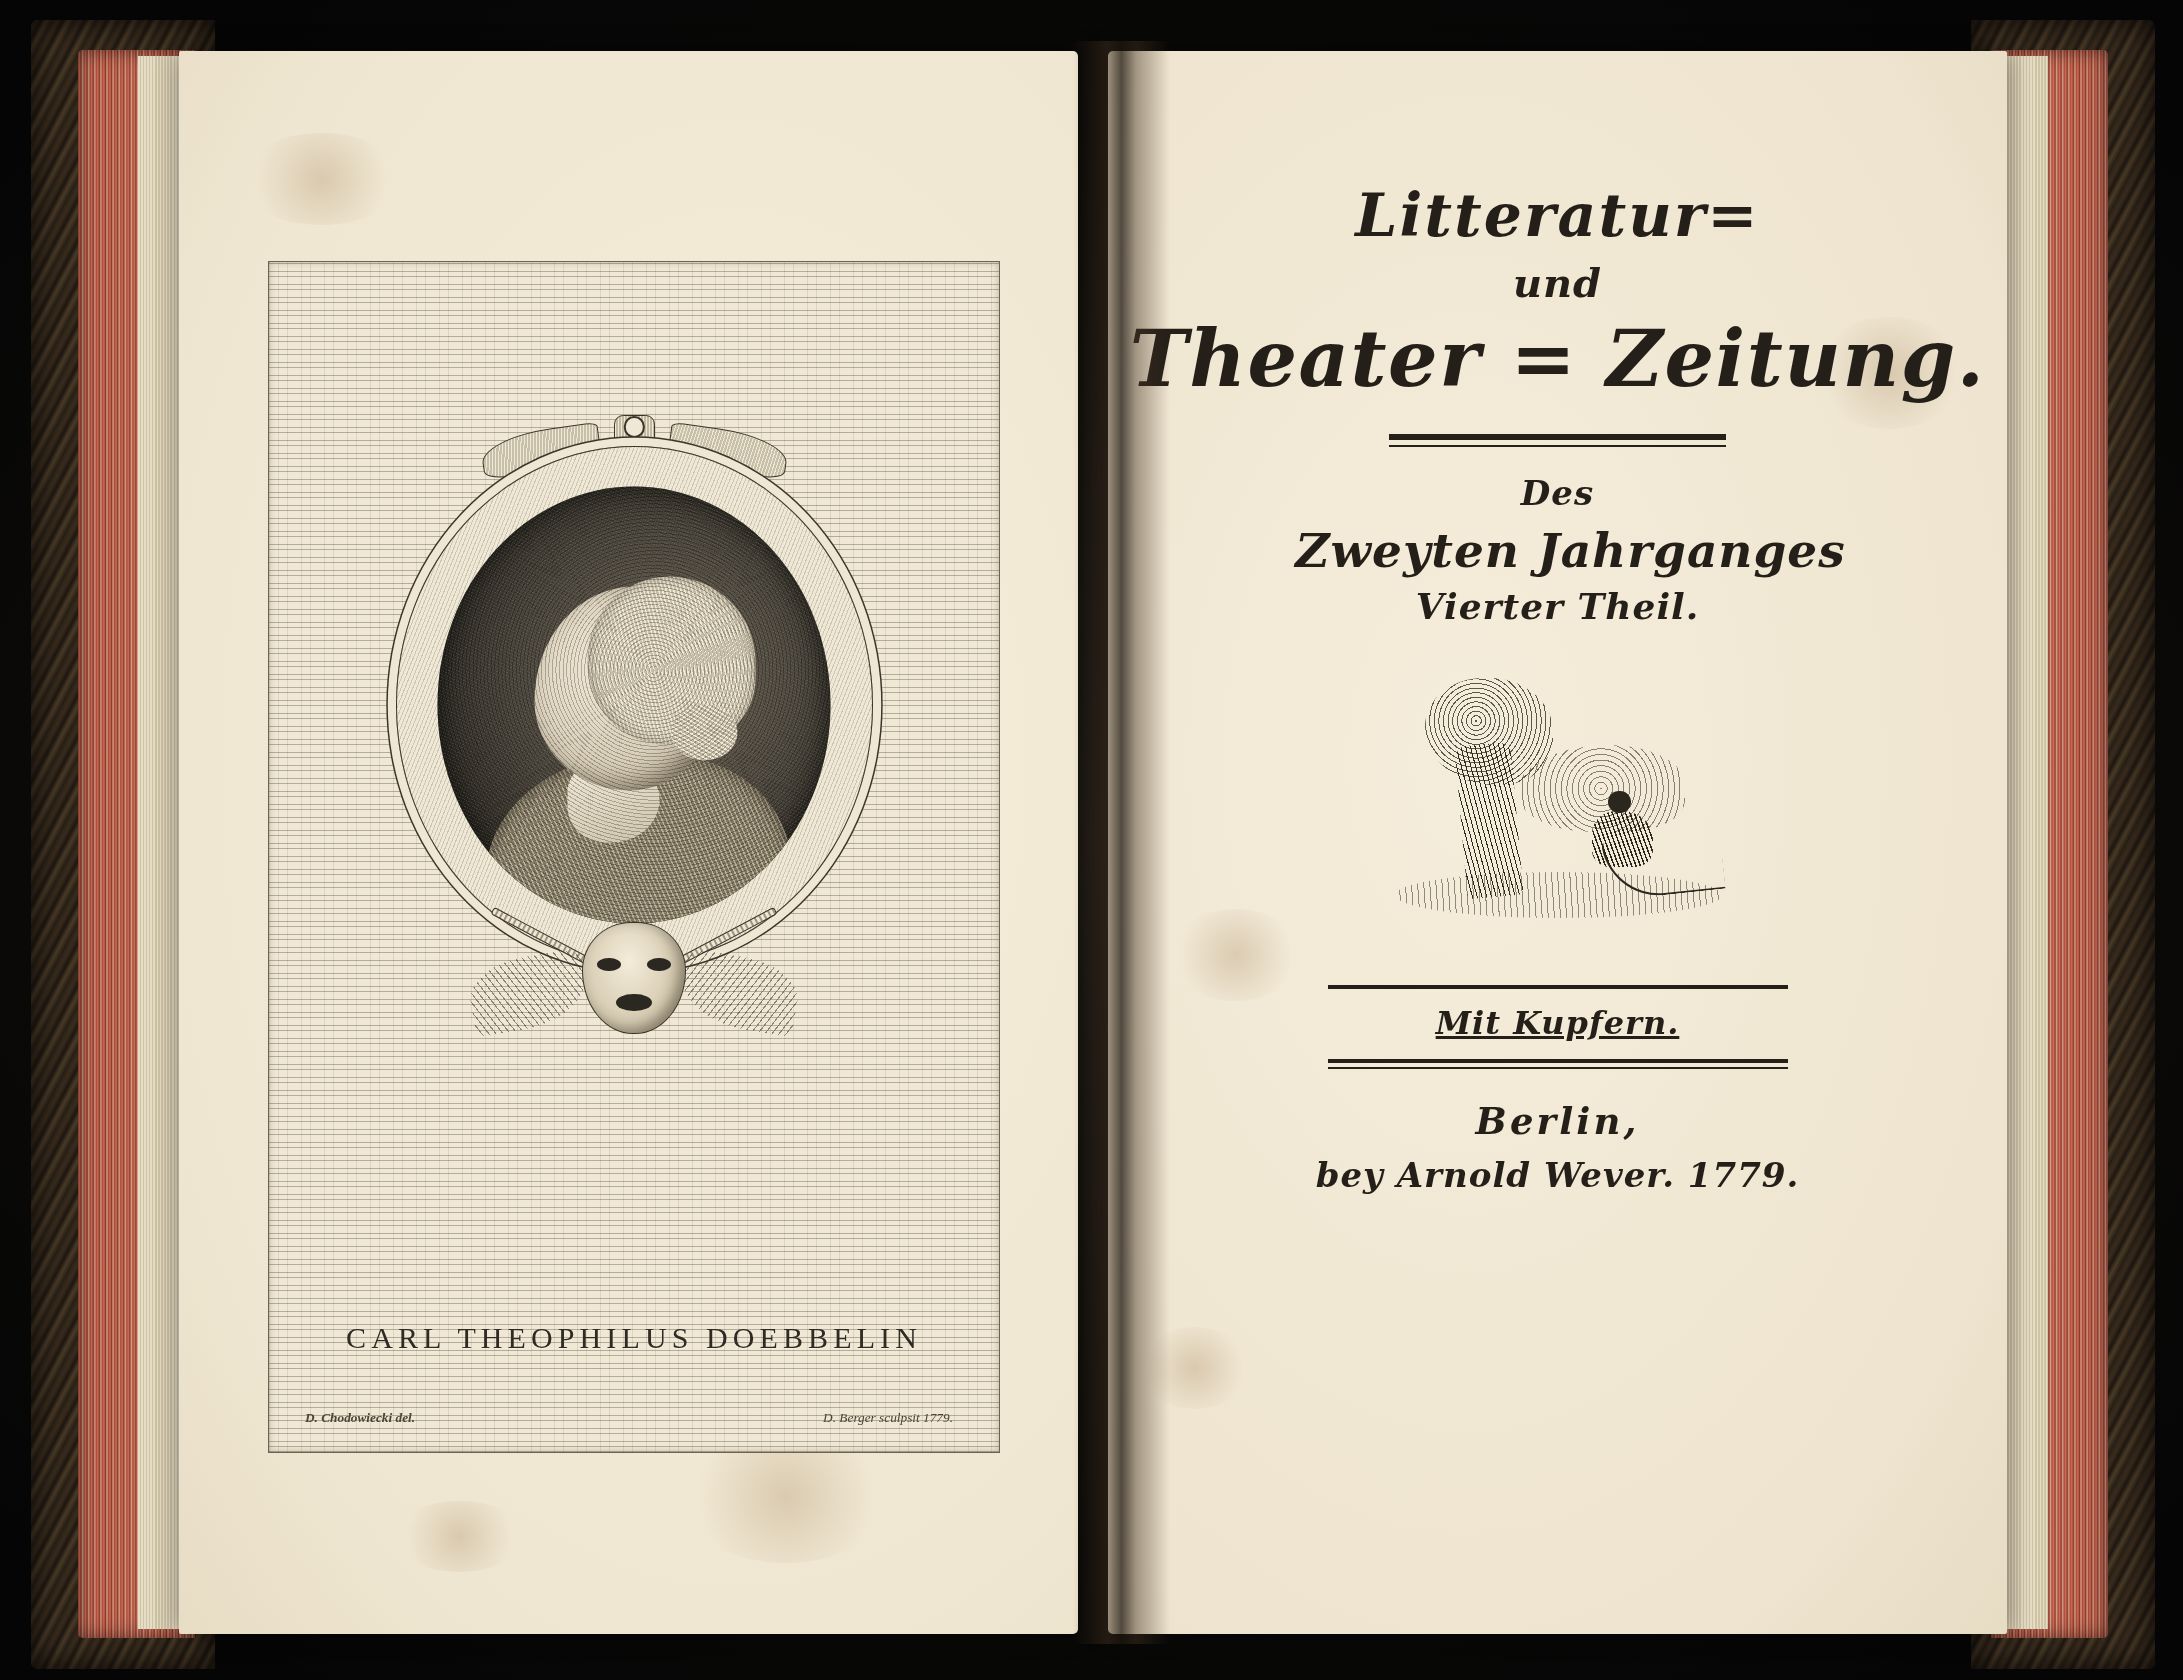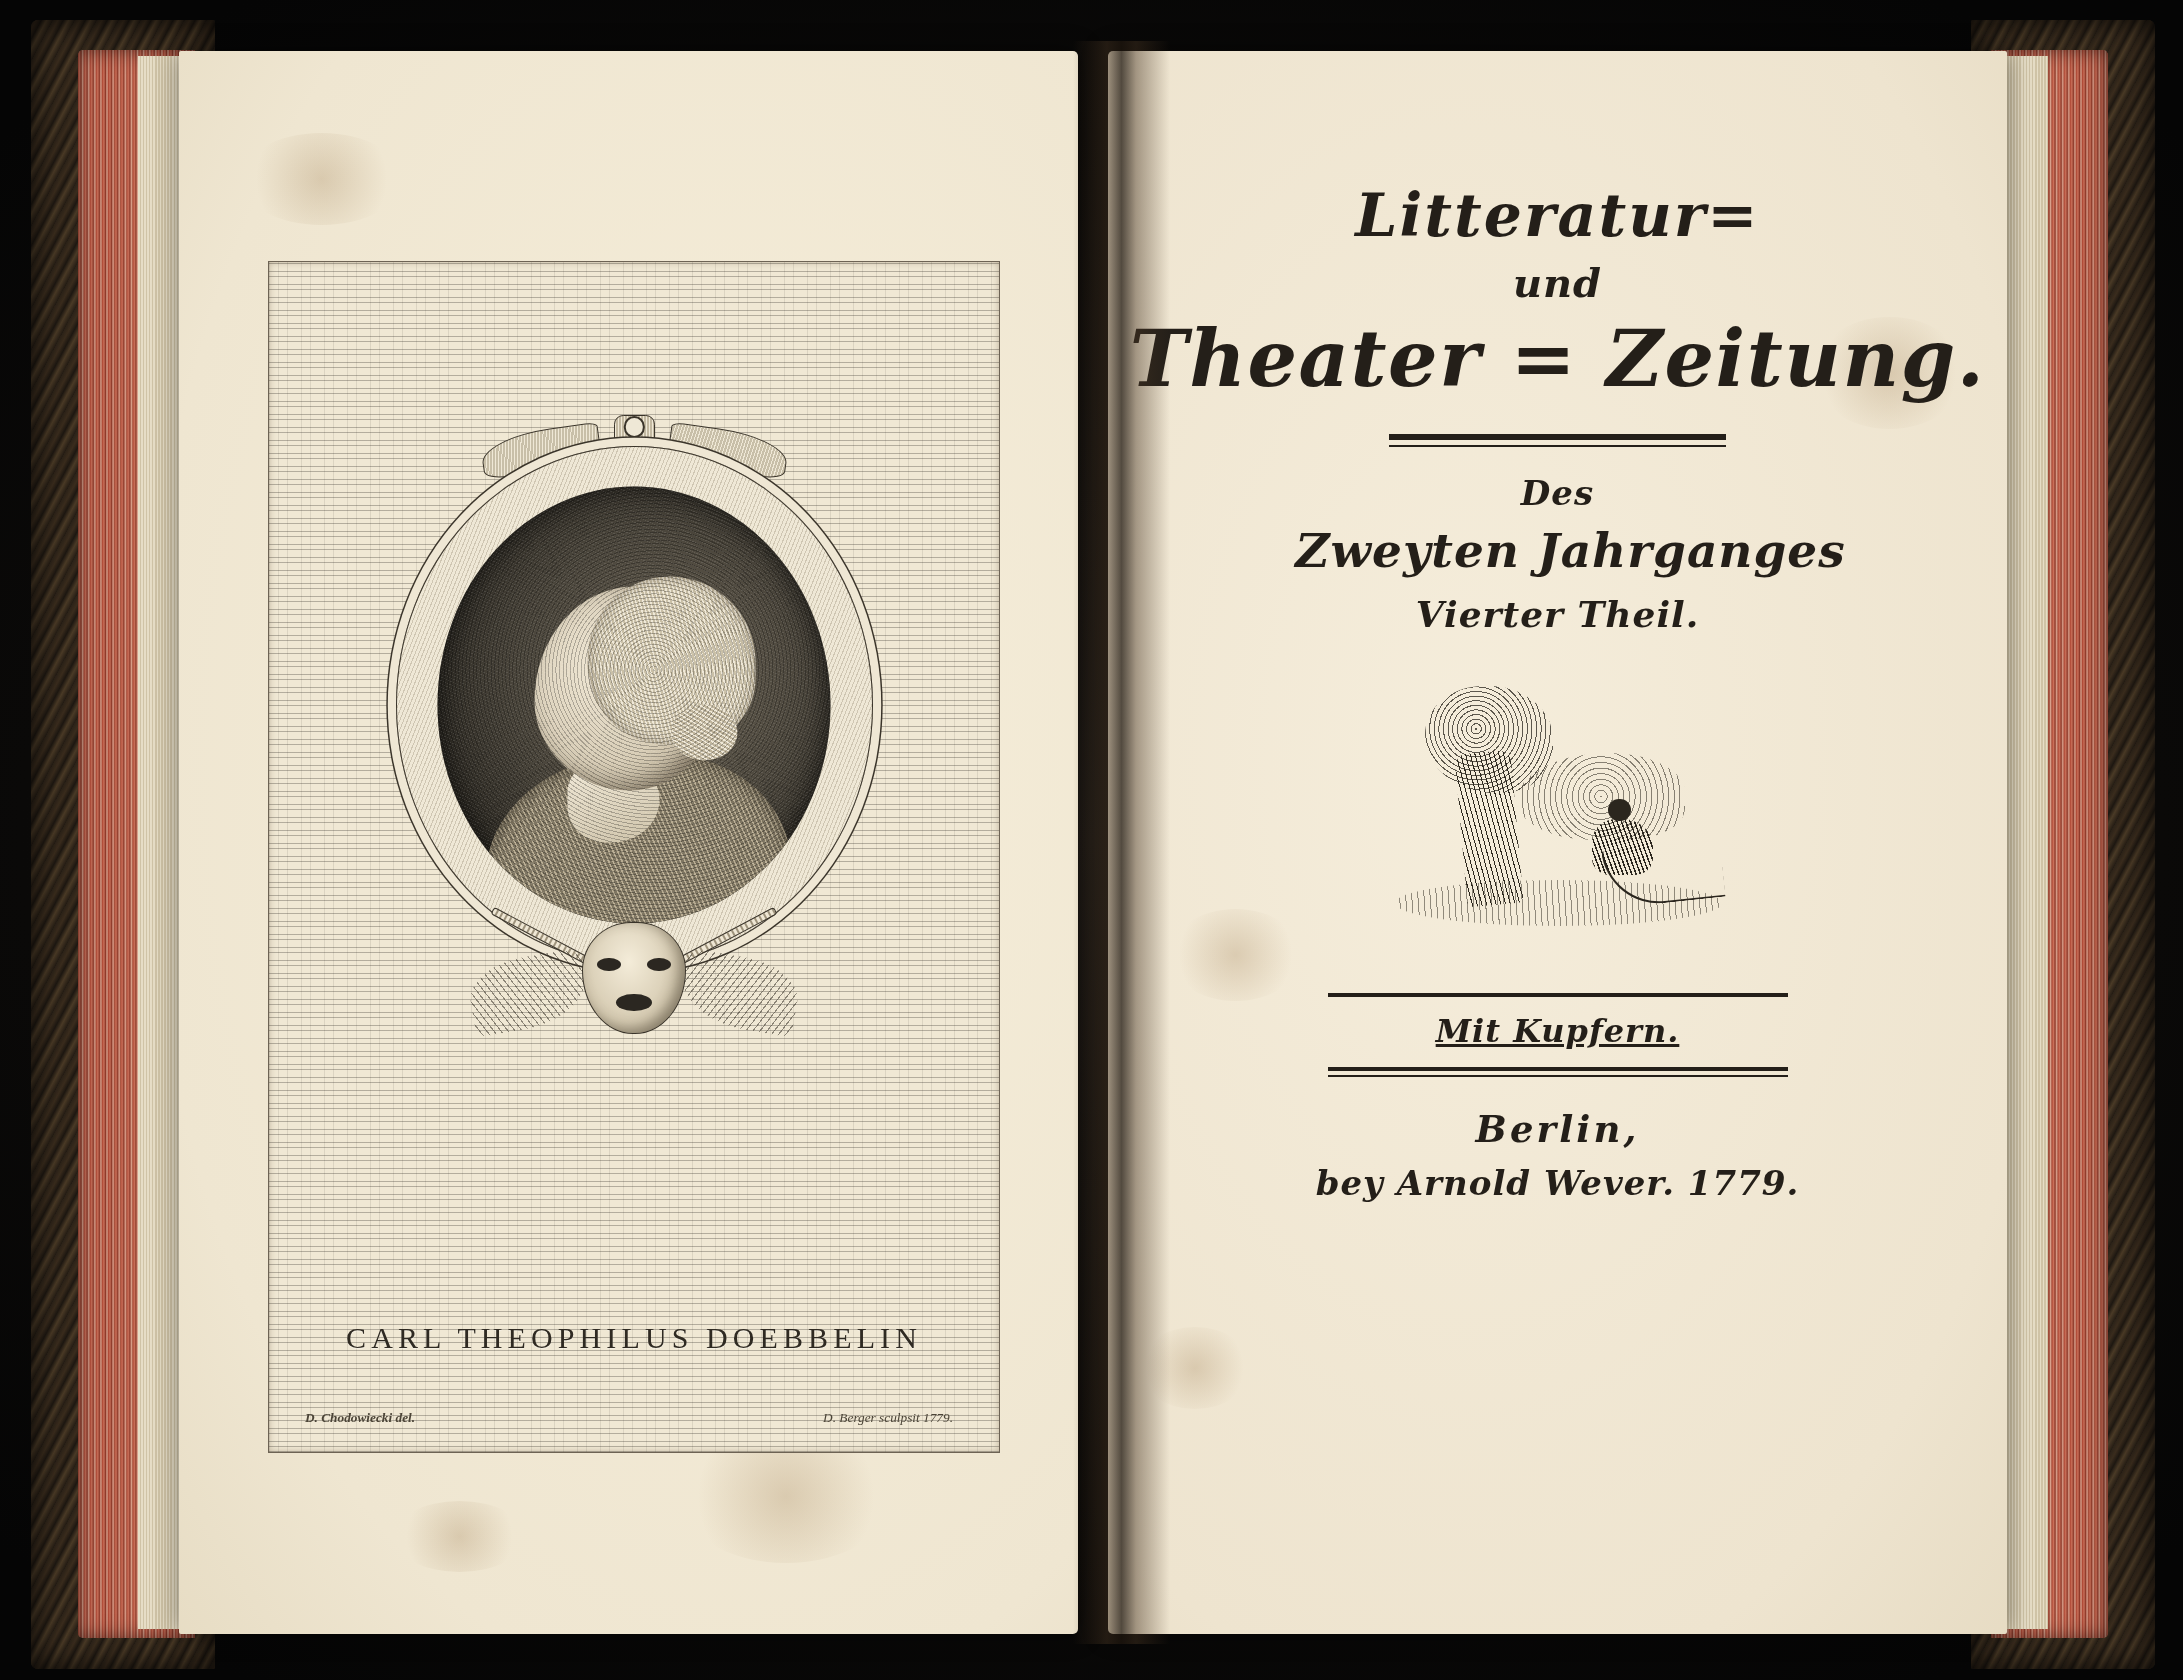--- a/index.html
+++ b/index.html
@@ -420,21 +420,21 @@
   }
   #rule-1 {
     width: 337px;
     margin: 30px auto 0;
     border-top: 6.1px solid #241f19;
     border-bottom: 2px solid #241f19;
     height: 5.1px;
   }
   #t-des { font-size: 34px; margin-top: 26.6px; font-style: italic; }
   #t-jahr { font-size: 47px; margin-top: 9.2px; letter-spacing: 1px; padding-left: 26px; }
-  #t-theil { font-size: 36px; margin-top: 15px; }
+  #t-theil { font-size: 36px; margin-top: 7px; }
 
   
   #vignette {
     position: relative;
     width: 388px;
     height: 286px;
     margin: 36px auto 0;
   }
   #vig-tree {
     position: absolute;

